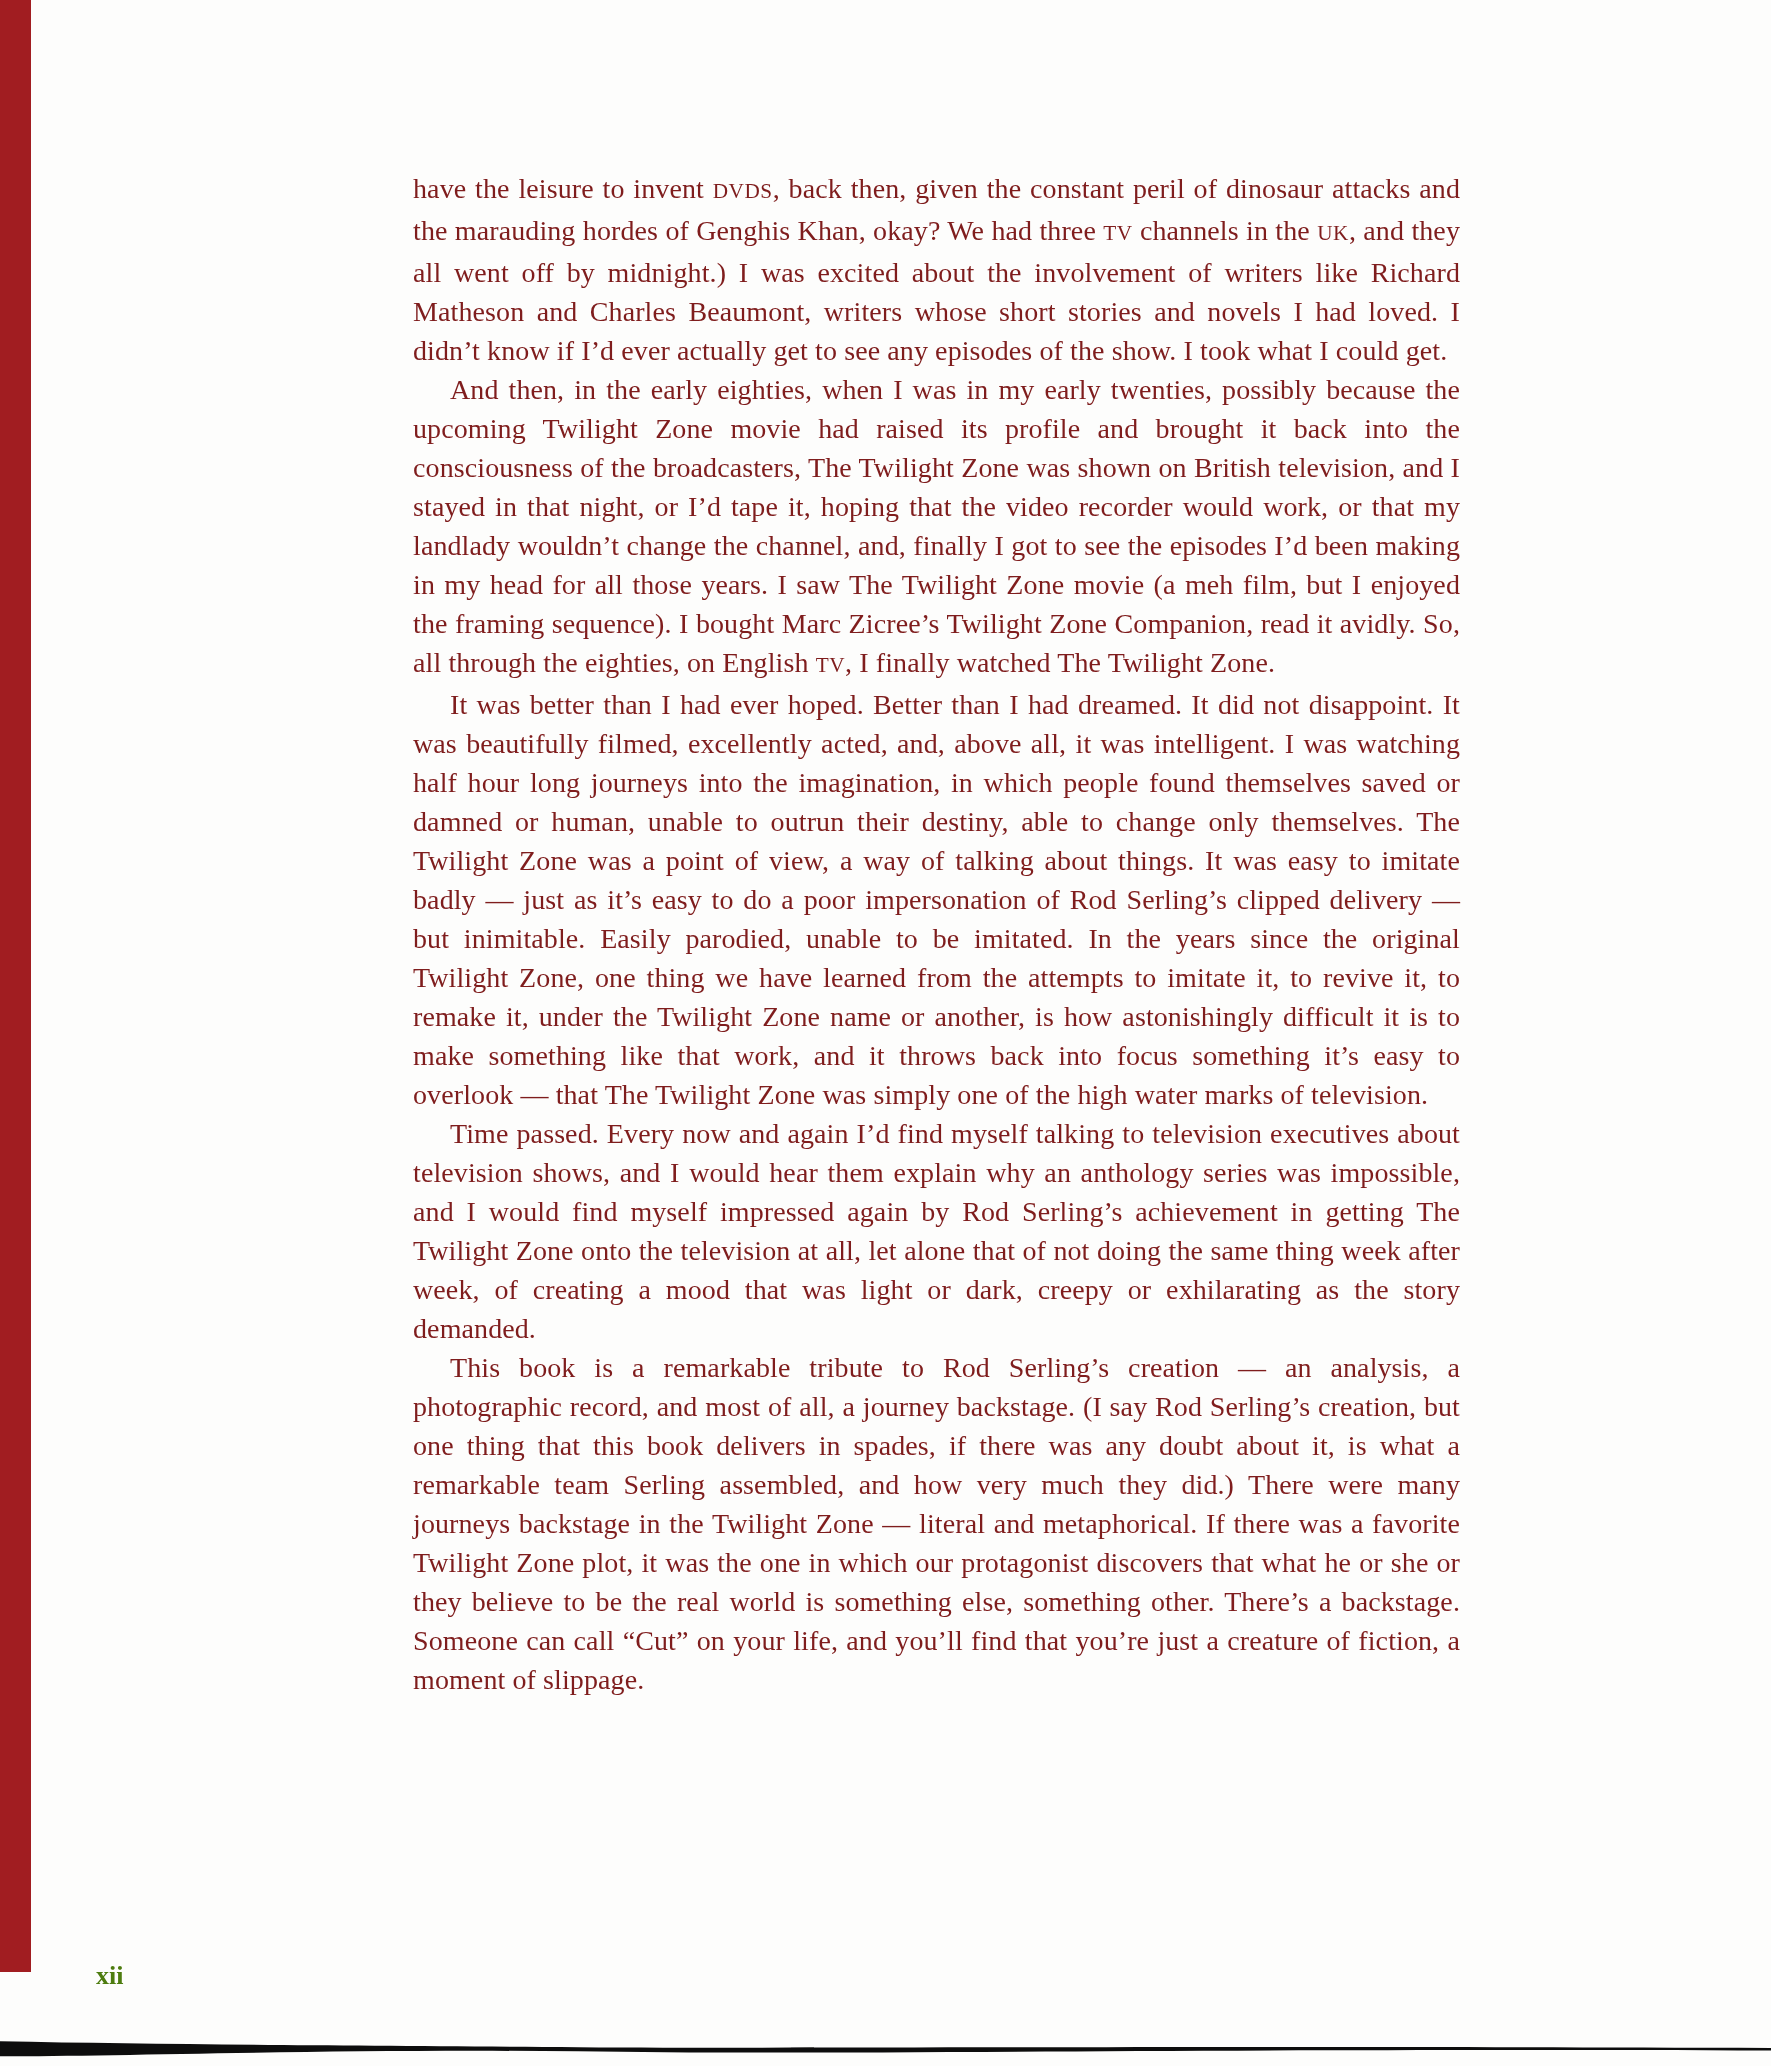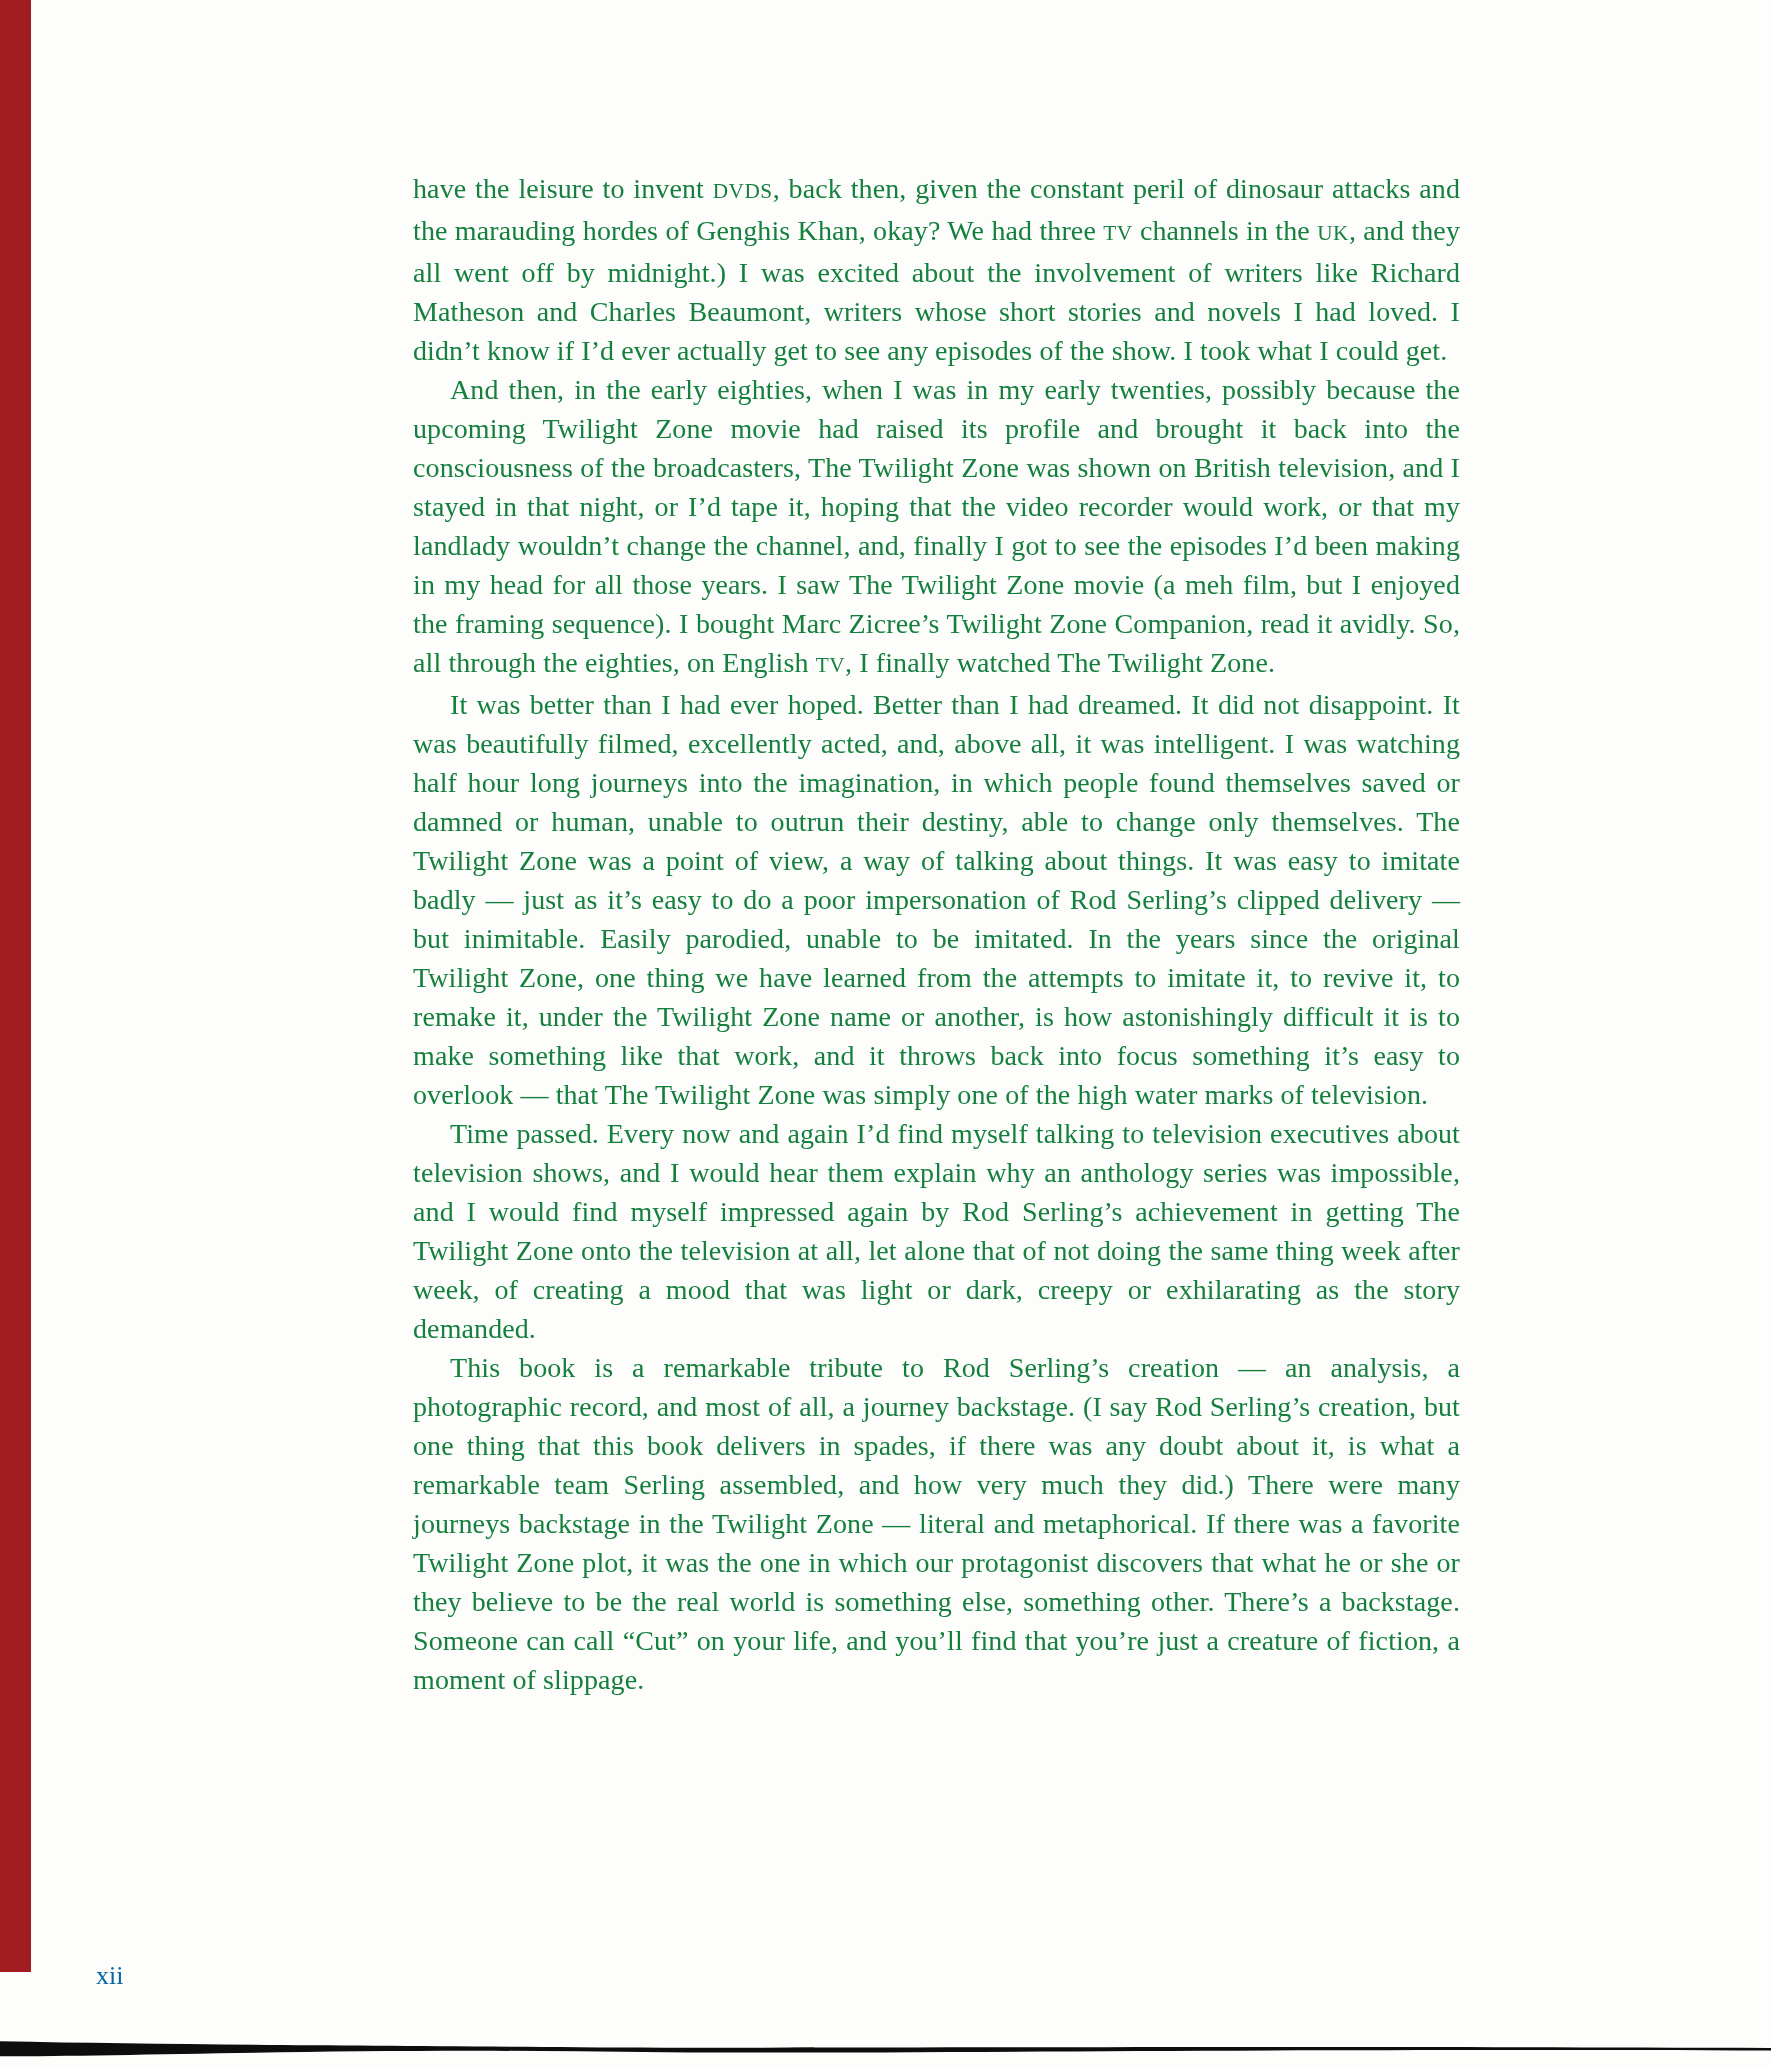--- a/index.html
+++ b/index.html
@@ -75,28 +75,28 @@
     display: block;
     width: 1771px;
     height: 25px;
   }
 </style>
 </head>
 <body style="background: rgb(253, 253, 252);">
 
 <div class="spine" style="background: rgb(161, 29, 33);"></div>
 
-<div class="text-block" style="color: #15803d;">
+<div class="text-block" style="color: #7f1d1d;">
     <p class="no-indent"><span>have the leisure to invent </span><span class="sc">DVDs</span><span>, back then, given the constant peril of dinosaur attacks and the marauding hordes of Genghis Khan, okay? We had three </span><span class="sc">TV</span><span> channels in the </span><span class="sc">UK</span><span>, and they all went off by midnight.) I was excited about the involvement of writers like Richard Matheson and Charles Beaumont, writers whose short stories and novels I had loved. I didn’t know if I’d ever actually get to see any episodes of the show. I took what I could get.</span></p>
     <p><span>And then, in the early eighties, when I was in my early twenties, possibly because the upcoming </span><span class="i">Twilight Zone</span><span> movie had raised its profile and brought it back into the consciousness of the broadcasters, </span><span class="i">The Twilight Zone</span><span> was shown on British television, and I stayed in that night, or I’d tape it, hoping that the video recorder would work, or that my landlady wouldn’t change the channel, and, finally I got to see the episodes I’d been making in my head for all those years. I saw </span><span class="i">The Twilight Zone</span><span> movie (a </span><span class="i">meh</span><span> film, but I enjoyed the framing sequence). I bought Marc Zicree’s </span><span class="i">Twilight Zone Companion</span><span>, read it avidly. So, all through the eighties, on English </span><span class="sc">TV</span><span>, I finally watched </span><span class="i">The Twilight Zone</span><span>.</span></p>
     <p><span>It was better than I had ever hoped. Better than I had dreamed. It did not disappoint. It was beautifully filmed, excellently acted, and, above all, it was intelligent. I was watching half hour long journeys into the imagination, in which people found themselves saved or damned or human, unable to outrun their destiny, able to change only themselves. </span><span class="i">The Twilight Zone</span><span> was a point of view, a way of talking about things. It was easy to imitate badly — just as it’s easy to do a poor impersonation of Rod Serling’s clipped delivery — but inimitable. Easily parodied, unable to be imitated. In the years since the original </span><span class="i">Twilight Zone</span><span>, one thing we have learned from the attempts to imitate it, to revive it, to remake it, under the </span><span class="i">Twilight Zone</span><span> name or another, is how astonishingly difficult it is to make something like that work, and it throws back into focus something it’s easy to overlook — that </span><span class="i">The Twilight Zone</span><span> was simply one of the high water marks of television.</span></p>
     <p><span>Time passed. Every now and again I’d find myself talking to television executives about television shows, and I would hear them explain why an anthology series was impossible, and I would find myself impressed again by Rod Serling’s achievement in getting </span><span class="i">The Twilight Zone</span><span> onto the television at all, let alone that of not doing the same thing week after week, of creating a mood that was light or dark, creepy or exhilarating as the story demanded.</span></p>
     <p><span>This book is a remarkable tribute to Rod Serling’s creation — an analysis, a photographic record, and most of all, a journey backstage. (I say Rod Serling’s creation, but one thing that this book delivers in spades, if there was any doubt about it, is what a remarkable team Serling assembled, and how very much they did.) There were many journeys backstage in the </span><span class="i">Twilight Zone</span><span> — literal and metaphorical. If there was a favorite </span><span class="i">Twilight Zone</span><span> plot, it was the one in which our protagonist discovers that what he or she or they believe to be the real world is something else, something other. There’s a backstage. Someone can call “Cut” on your life, and you’ll find that you’re just a creature of fiction, a moment of slippage.</span></p>
   </div>
 
-<div class="folio" style="color: #0369a1;">xii</div>
+<div class="folio" style="color: #4d7c0f; font-weight: bold;">xii</div>
 
 <div class="edge-shadow">
   <svg viewBox="0 0 2143 30" preserveAspectRatio="none">
     <path fill="currentColor" d="M0,4 C200,8 400,9 700,11 C1000,13 1400,9 2143,12 L2143,15 C1400,12 1000,21 700,16 C400,13 150,22 0,22 Z"></path>
   </svg>
 </div>
 
 
 </body></html>

